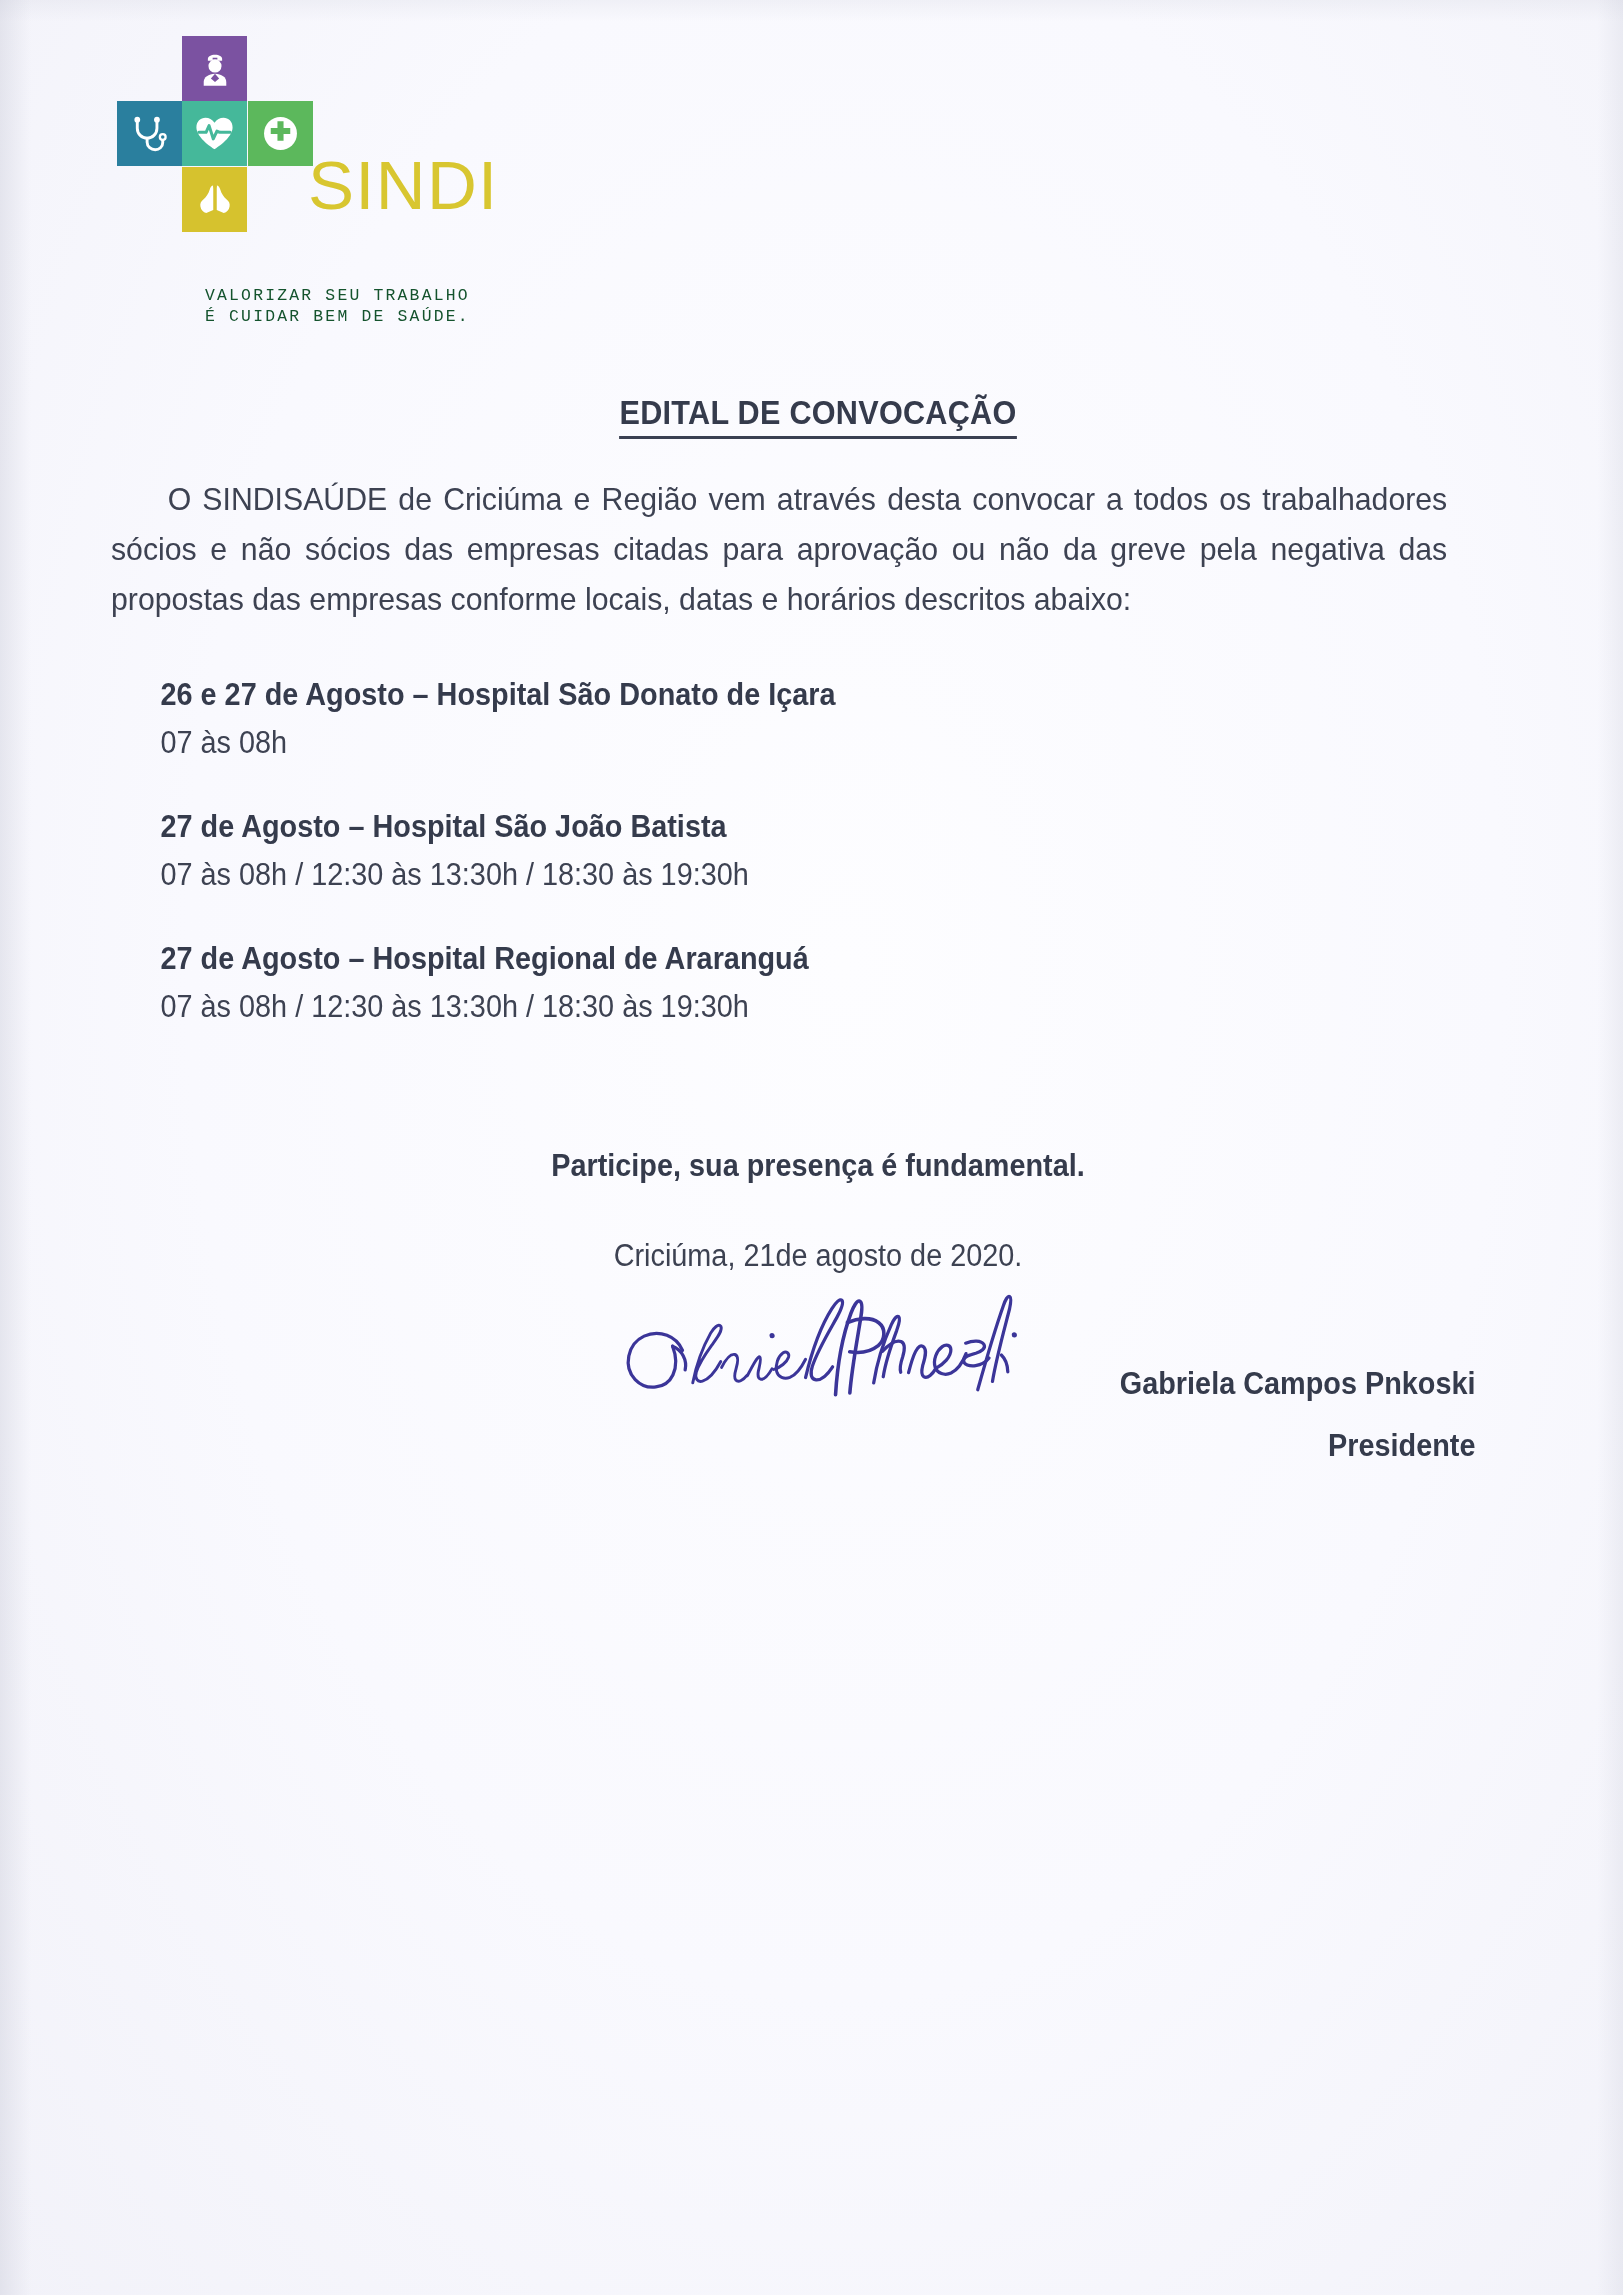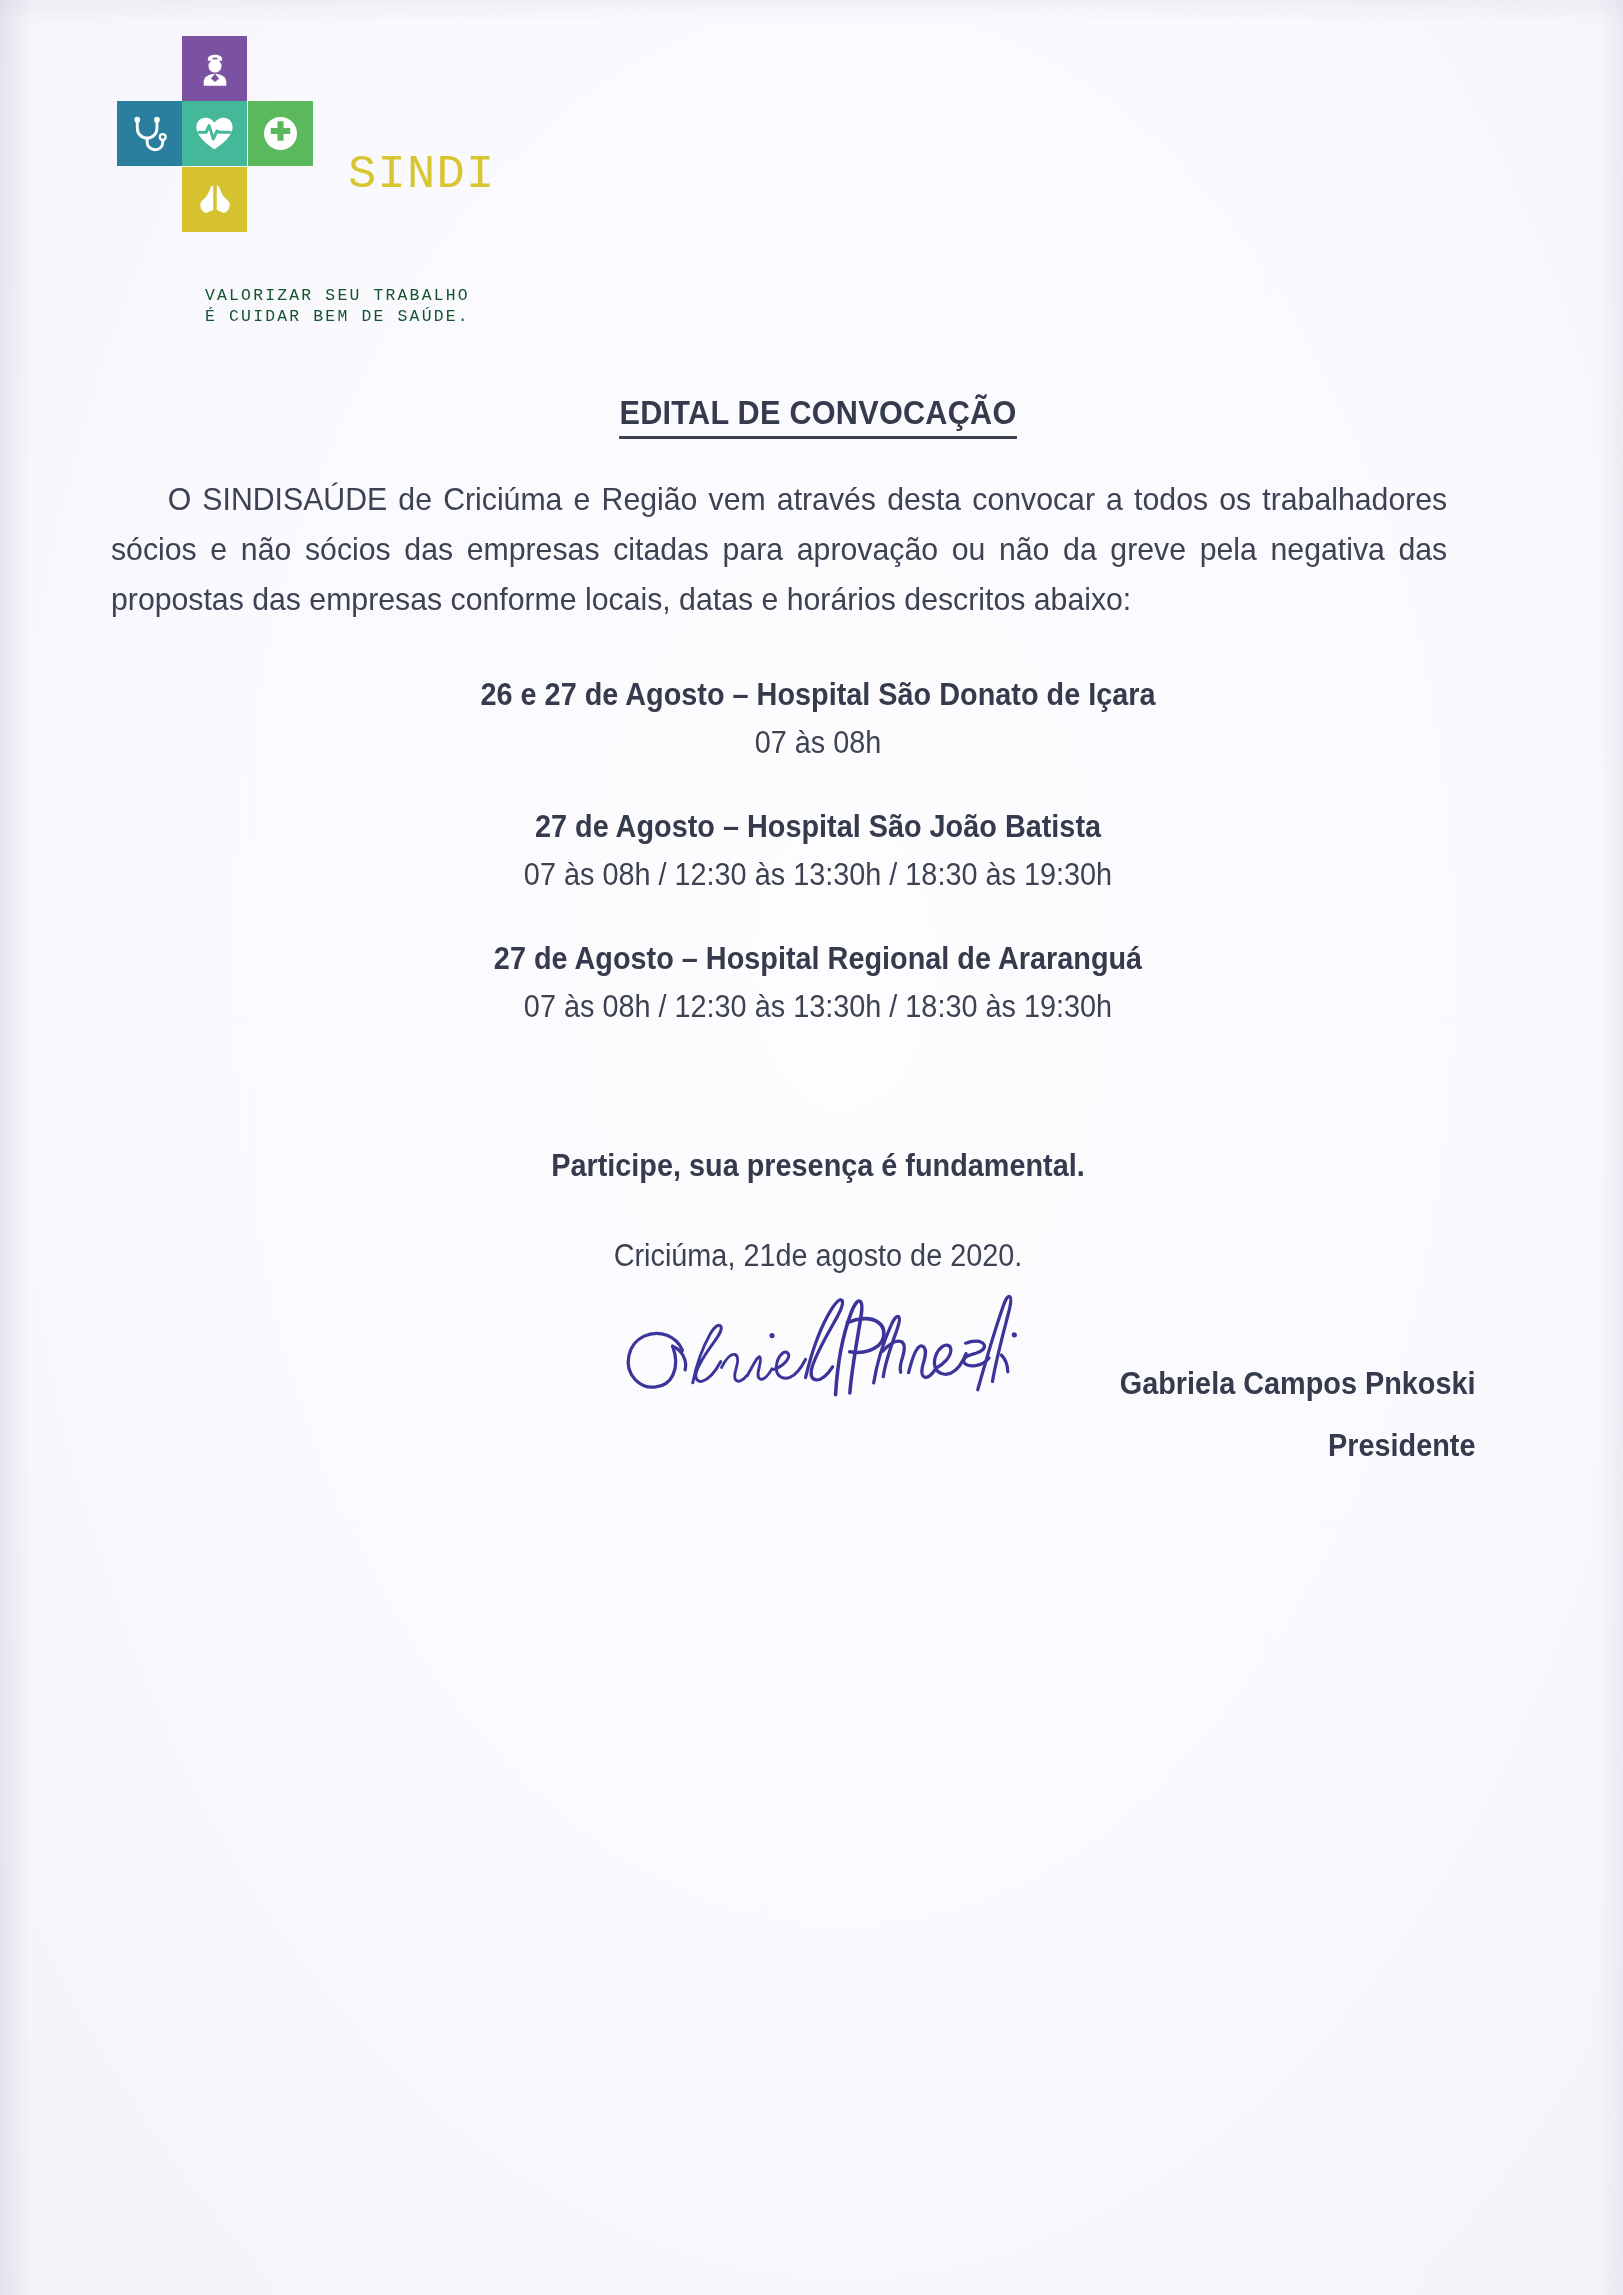--- a/index.html
+++ b/index.html
@@ -59,28 +59,27 @@
   .tile-top    { left: 65px; top: 0;     background: #7b52a1; }
   .tile-left   { left: 0;     top: 65px; background: #2a7f9e; width: 65px; }
   .tile-center { left: 65px; top: 65px; background: #45b89a; }
   .tile-right  { left: 131px; top: 65px; background: #5cb85c; }
   .tile-bottom { left: 65px; top: 131px; background: #d6c22e; }
 
   .logo-sindi {
     position: absolute;
     left: 191px;
     top: 115px;
-    font-size: 47px;
+    font-size: 69px;
     line-height: 1;
     letter-spacing: 1.3px;
     font-weight: 400;
     color: #d8c630;
-    font-family: Liberation Mono, monospace;
+    font-family: Liberation Sans, sans-serif;
     white-space: nowrap;
-    margin-left: 40px;
   }
   .logo-saude {
     position: absolute;
     left: 85px;
     top: 169px;
     font-size: 73px;
     line-height: 1;
     letter-spacing: 0.7px;
     font-weight: 700;
     color: #2d8aa3;
@@ -130,21 +129,21 @@
     line-height: 1.56;
     color: #3d4252;
     text-indent: 60px;
     font-family: "Liberation Sans Narrow", "Liberation Sans", sans-serif;
     transform: scaleX(.945);
     transform-origin: left top;
   }
 
   .events { margin-top: 51px; }
 
-  .event { text-align: center; }
+  .event { }
   .event + .event { margin-top: 46px; }
 
   .event-title {
     font-size: 31px;
     font-weight: 700;
     line-height: 1.22;
     color: #353b4c;
     font-family: "Liberation Sans Narrow", "Liberation Sans", sans-serif;
     transform: scaleX(.93);
   }

